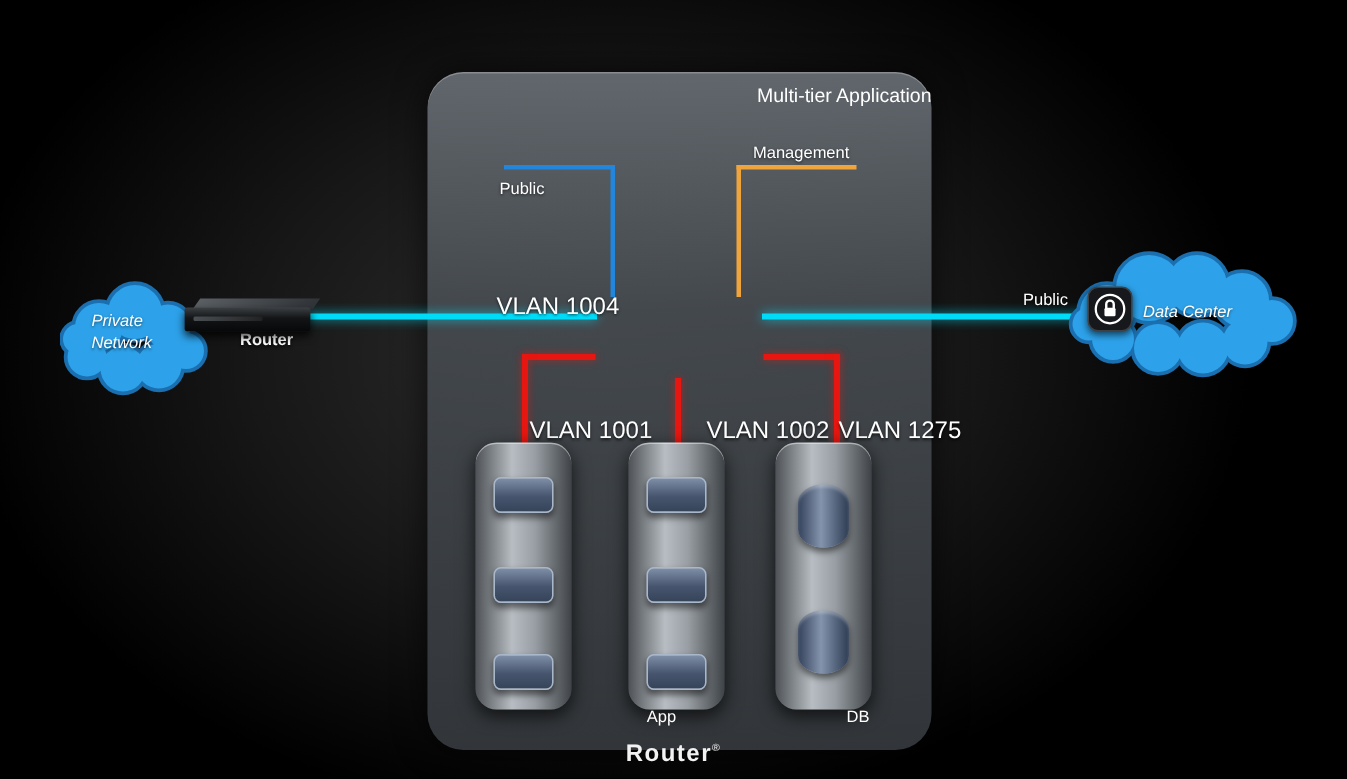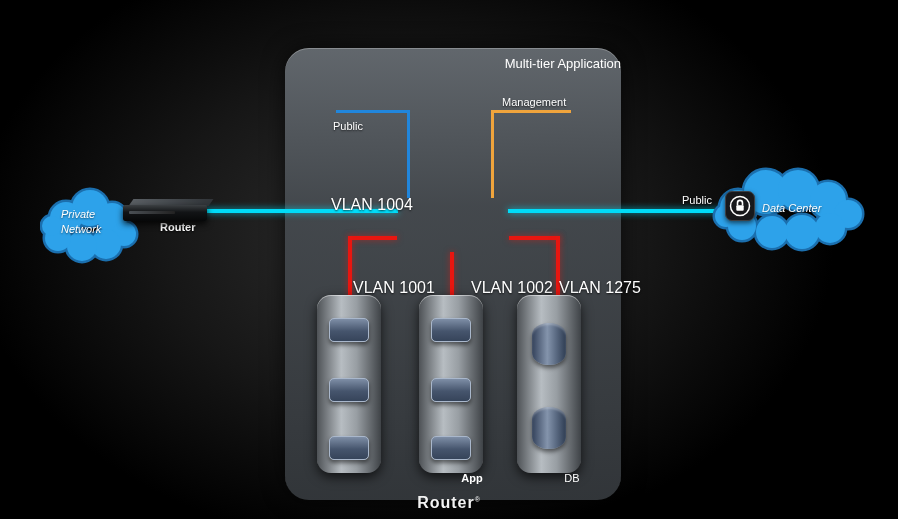--- a/index.html
+++ b/index.html
@@ -143,21 +143,21 @@
     <div class="slot p1"></div>
     <div class="slot p2"></div>
     <div class="slot p3"></div>
   </div>
   <div class="tower db">
     <div class="cyl p1"></div>
     <div class="cyl p2"></div>
   </div>
 
   <div class="tower-label" style="left:302px;margin-top:48px;">Web</div>
-  <div class="tower-label" style="left:440px;font-weight:bold;">App</div>
+  <div class="tower-label" style="left:409px;">App</div>
   <div class="tower-label" style="left:540px;">DB</div>
 
   <svg class="cloud-svg" style="left:40px; top:182px;" width="100" height="88" viewBox="0 0 100 88">
     <g style="fill:var(--cloud-fill,#2da2ea); stroke:var(--cloud-edge,#1b6fae); stroke-width:5;">
       <circle cx="26" cy="36" r="16"></circle>
         <circle cx="50" cy="26" r="18"></circle>
         <circle cx="72" cy="36" r="15"></circle>
       <circle cx="84" cy="52" r="12"></circle>
         <circle cx="66" cy="62" r="15"></circle>
         <circle cx="42" cy="64" r="15"></circle>

